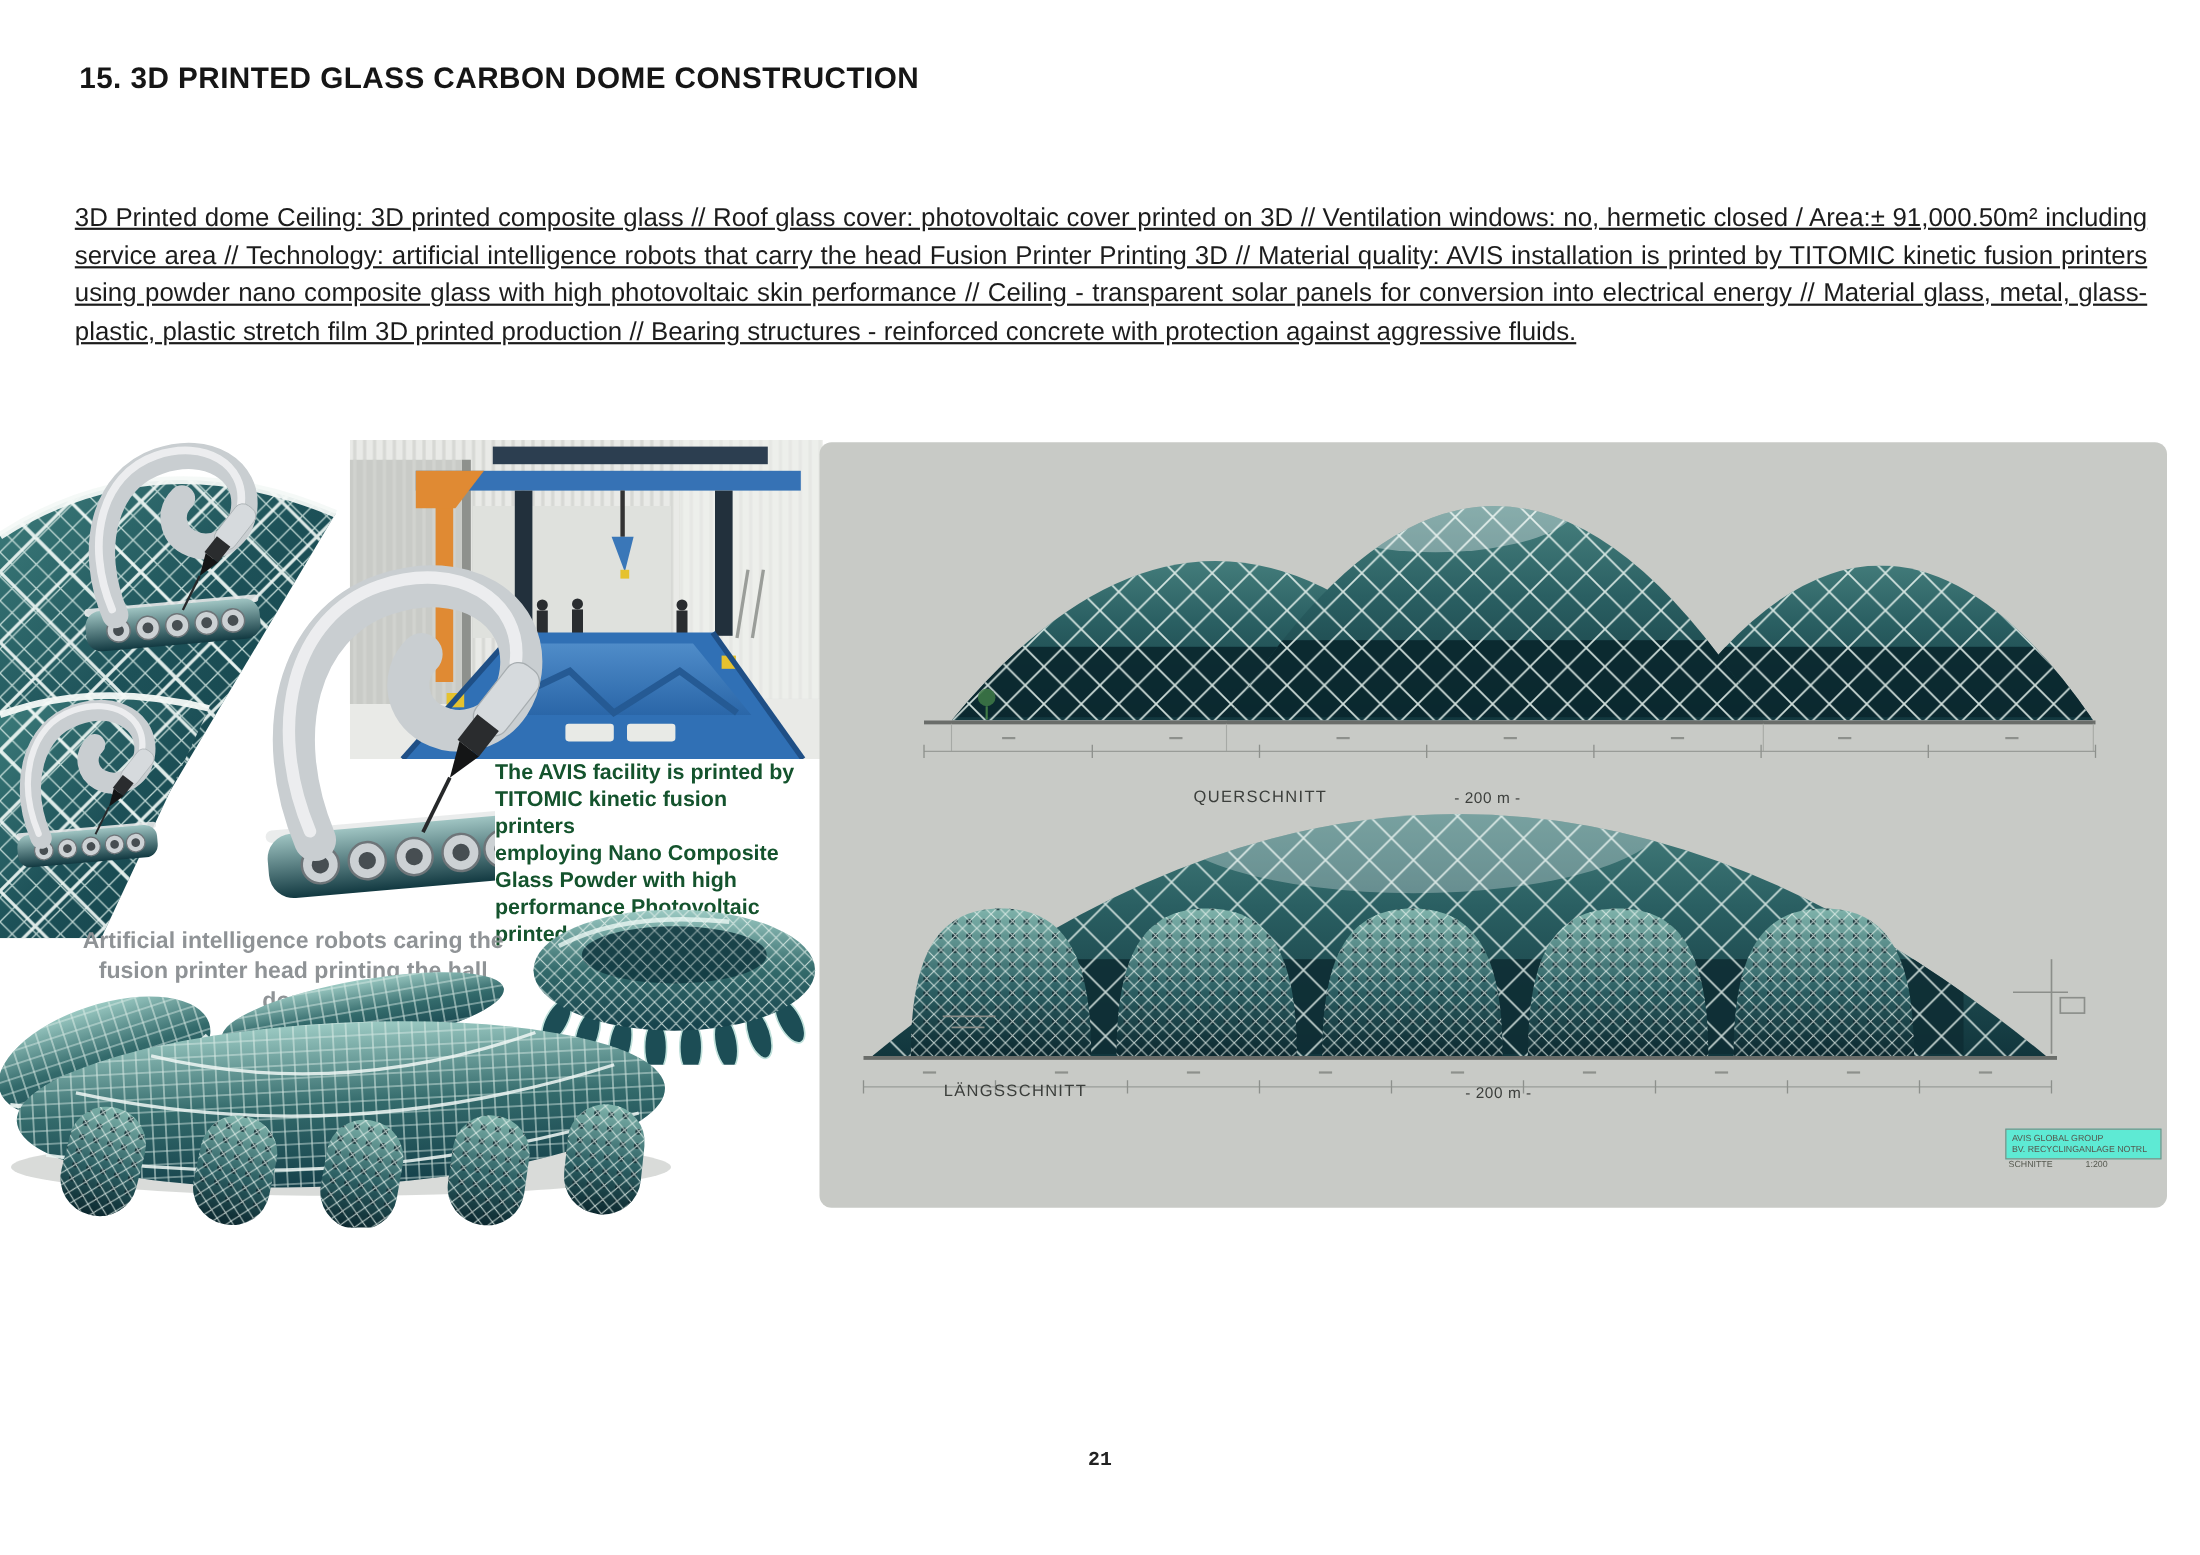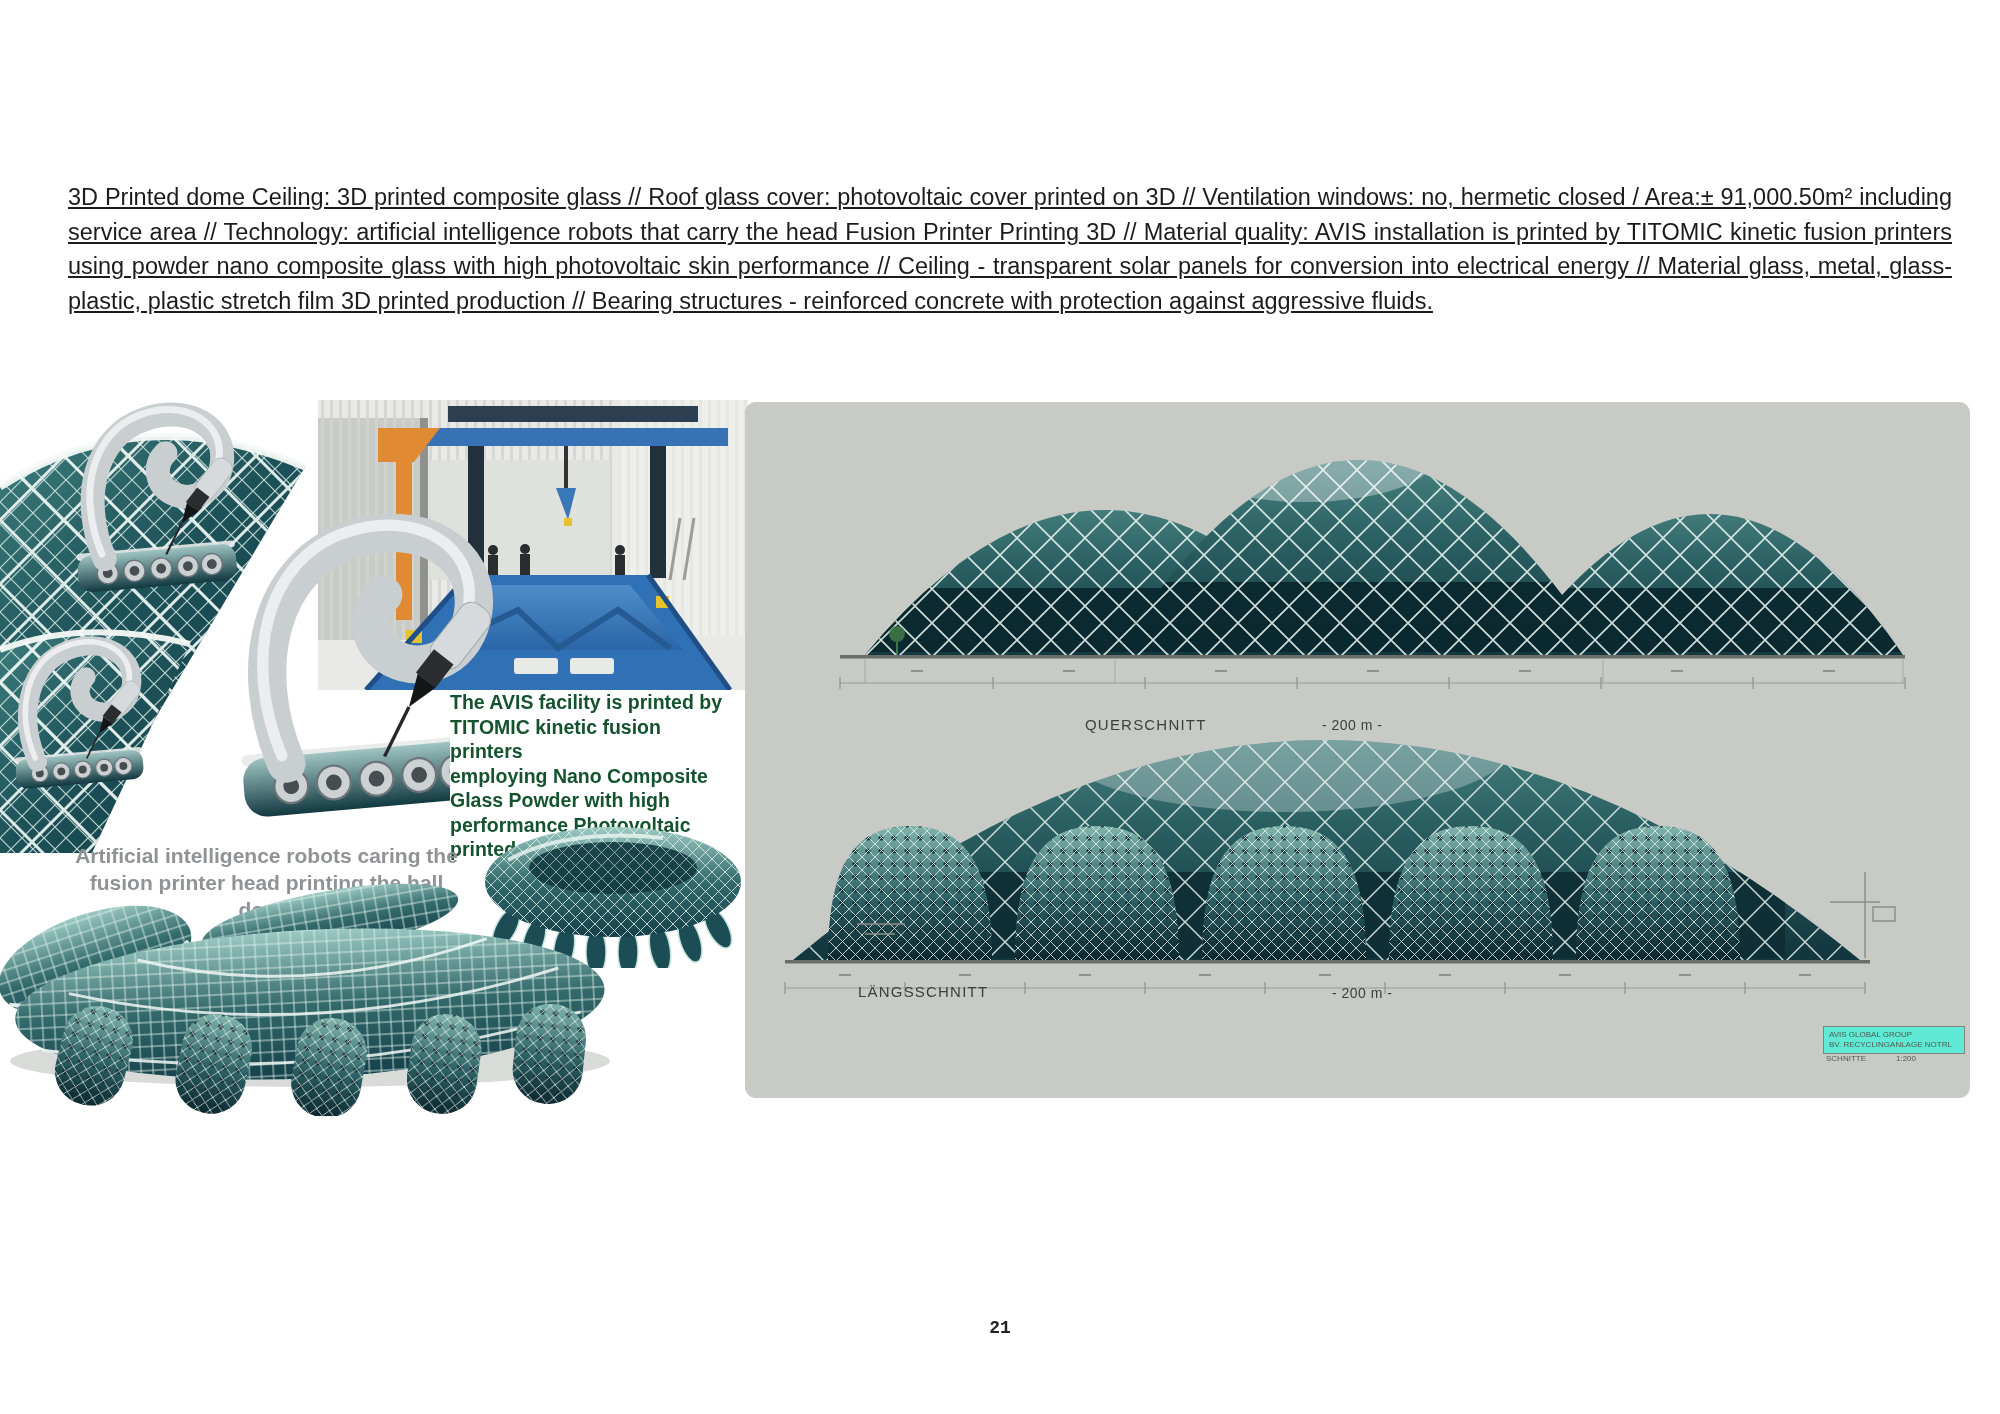--- a/index.html
+++ b/index.html
@@ -92,20 +92,21 @@
         </clipPath>
       <clipPath id="clipQC">
           <path d="M370,253 Q614,-137 858,253 Z"></path>
         </clipPath>
       <clipPath id="clipLB">
           <path d="M48,558 Q580,118 1115,558 Z"></path>
         </clipPath>
     </defs>
   </svg>
 
+  <div id="title" class="abs">15. 3D PRINTED GLASS CARBON DOME CONSTRUCTION</div>
   <div id="bodytext" class="abs">3D Printed dome Ceiling: 3D printed composite glass // Roof glass cover: photovoltaic cover printed on 3D //  Ventilation  windows:  no,  hermetic  closed  /  Area:±  91,000.50m² including service area // Technology: artificial intelligence robots that carry the head Fusion Printer Printing 3D // Material quality: AVIS installation is printed by TITOMIC kinetic fusion printers using powder nano composite glass with high photovoltaic skin performance // Ceiling - transparent solar panels for conversion into electrical energy // Material glass, metal, glass-plastic, plastic stretch film 3D printed production // Bearing structures - reinforced concrete with  protection against aggressive fluids.</div>
 
   <svg class="abs" style="left:0;top:392px" width="310" height="335" viewBox="0 0 310 335">
     <path d="M0,95 Q140,5 305,75 L150,335 L0,335 Z" fill="url(#gPatch)"></path>
     <path d="M0,95 Q140,5 305,75 L150,335 L0,335 Z" fill="url(#lat22)"></path>
     <path d="M0,95 Q140,5 305,75 L150,335 L0,335 Z" fill="url(#lat64)"></path>
     <path d="M0,95 Q140,5 305,75" stroke="#f4f9f7" stroke-width="7" fill="none" opacity="0.95"></path>
   </svg>
   <svg class="abs" style="left:0;top:618px" width="195" height="235" viewBox="0 0 195 235">
     <path d="M0,32 Q85,0 190,26 L92,235 L0,235 Z" fill="url(#gPatch)"></path>

